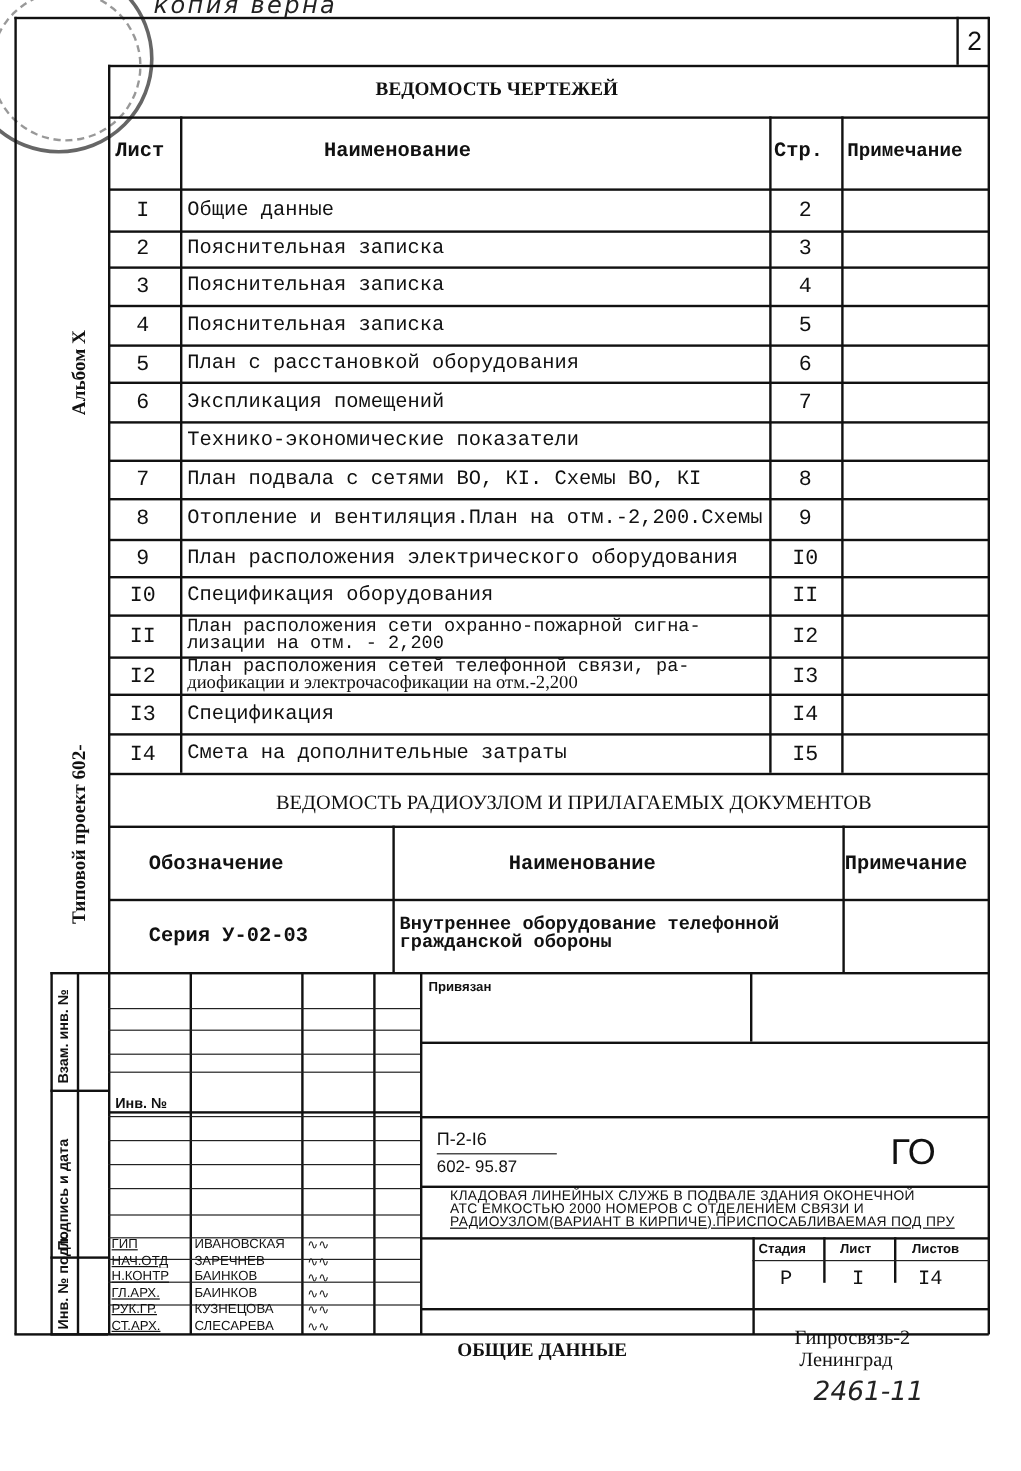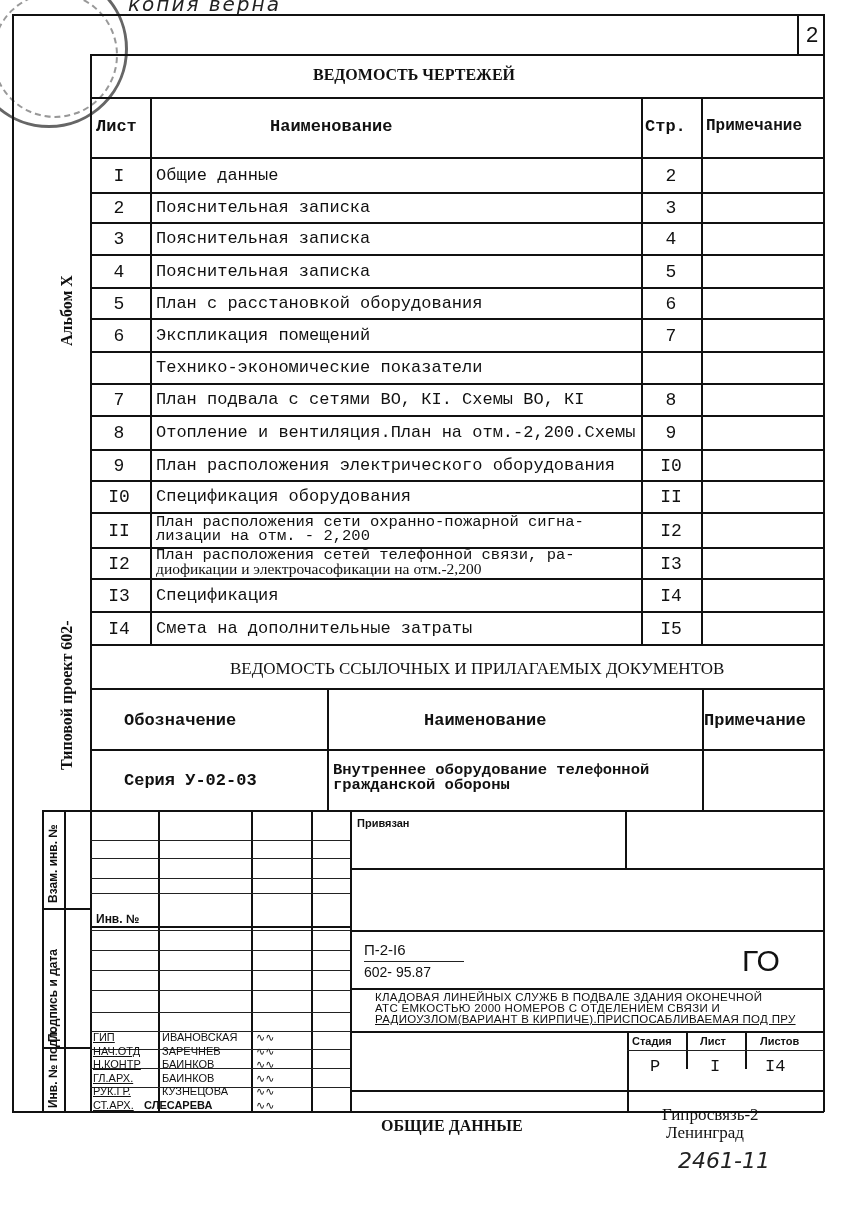--- a/index.html
+++ b/index.html
@@ -158,21 +158,21 @@
     </div>
     <div>
       <div class="cell-num" style="left: 93px; top: 618.5px;">I4</div>
       <div class="cell-name" style="left: 156px; top: 618.5px;">Смета на дополнительные затраты</div>
       <div class="cell-page" style="left: 645px; top: 618.5px;">I5</div>
       <div class="line-h" style="left: 90px; top: 611px; width: 734px;"></div>
     </div>
   </div>
 
 <div class="line-h" style="left:90px; top:644px; width:734px;"></div>
-<div class="txt serif" style="left:230px; top:660px; font-size:17px;">ВЕДОМОСТЬ ССЫЛОЧНЫХ И ПРИЛАГАЕМЫХ ДОКУМЕНТОВ</div>
+<div class="txt serif" style="left:230px; top:660px; font-size:17px;">ВЕДОМОСТЬ РАДИОУЗЛОМ И ПРИЛАГАЕМЫХ ДОКУМЕНТОВ</div>
 <div class="line-h" style="left:90px; top:688px; width:734px;"></div>
 <div class="line-v" style="left:327px; top:688px; height:122px;"></div>
 <div class="line-v" style="left:702px; top:688px; height:122px;"></div>
 <div class="txt" style="left:124px; top:712px; font-weight:bold;">Обозначение</div>
 <div class="txt" style="left:424px; top:712px; font-weight:bold;">Наименование</div>
 <div class="txt" style="left:704px; top:712px; font-weight:bold;">Примечание</div>
 <div class="line-h" style="left:90px; top:749px; width:734px;"></div>
 <div class="txt" style="left:124px; top:772px; font-weight:bold;">Серия У-02-03</div>
 <div class="txt two-line" style="left:333px; top:763px; font-weight:bold;">Внутреннее оборудование телефонной</div>
 <div class="txt two-line" style="left:333px; top:778px; font-weight:bold;">гражданской обороны</div>
@@ -259,18 +259,18 @@
       <div class="txt sans xs" style="left: 162px; top: 1072.5px;">БАИНКОВ</div>
       <div class="txt hand xs" style="left: 256px; top: 1072.5px;">∿∿</div>
     </div>
     <div>
       <div class="txt sans xs" style="left: 93px; top: 1086px; text-decoration: underline;">РУК.ГР.</div>
       <div class="txt sans xs" style="left: 162px; top: 1086px;">КУЗНЕЦОВА</div>
       <div class="txt hand xs" style="left: 256px; top: 1086px;">∿∿</div>
     </div>
     <div>
       <div class="txt sans xs" style="left: 93px; top: 1099.5px; text-decoration: underline;">СТ.АРХ.</div>
-      <div class="txt sans xs" style="left: 144px; top: 1099.5px; font-weight: bold;">СЛЕСАРЕВА</div>
+      <div class="txt sans xs" style="left: 162px; top: 1099.5px;">СЛЕСАРЕВА</div>
       <div class="txt hand xs" style="left: 256px; top: 1099.5px;">∿∿</div>
     </div>
   </div>
 
 <div class="txt hand" style="left:678px; top:1150px; font-size:22px;">2461-11</div>
 
 </body></html>

